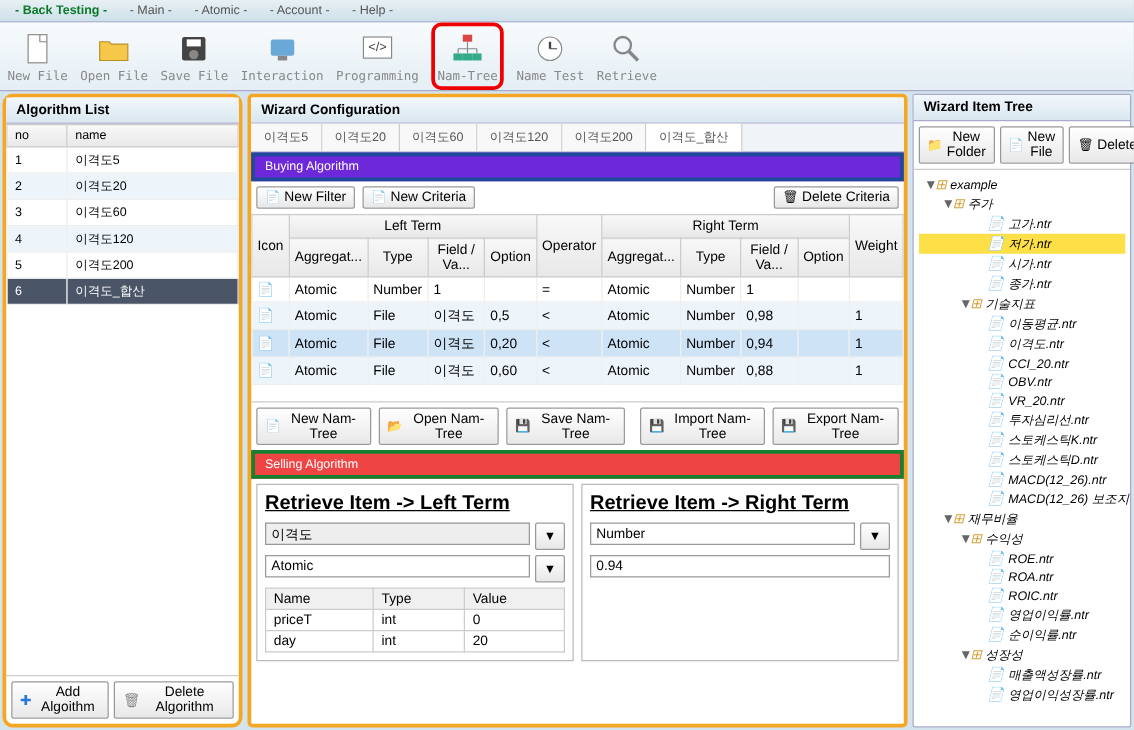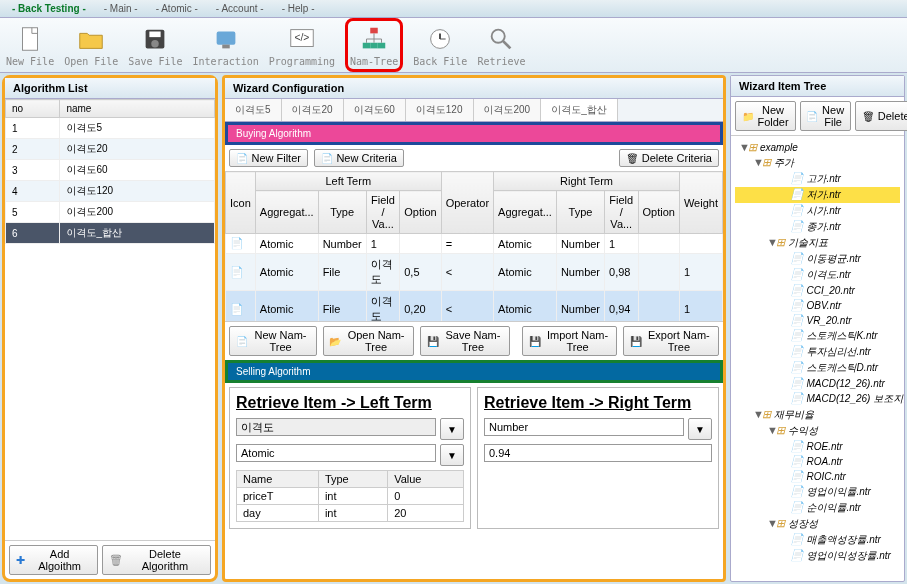--- a/index.html
+++ b/index.html
@@ -17,37 +17,37 @@
 .tool-btn .label { font-family: monospace; font-size: 10px; color: #888; margin-top: 1px; }
 .tool-btn.highlighted { border: 3px solid #e00; border-radius: 8px; padding: 2px; }
 .toolbar-spacer { flex: 1; }
 
 
 .main { display: flex; height: calc(584px - 73px); }
 .panel { background: #fff; border: 1px solid #aac; margin: 2px; border-radius: 2px; display: flex; flex-direction: column; }
 .panel-header { background: linear-gradient(to bottom, #f2f7fb, #d9e7f0); padding: 4px 8px; font-weight: bold; font-size: 11px; border-bottom: 1px solid #aac; }
 
 
-.algo-list { width: 216px; border: 3px solid #f5a623; border-radius: 8px; }
+.algo-list { width: 192px; border: 3px solid #f5a623; border-radius: 8px; }
 .list-table { width: 100%; border-collapse: collapse; }
 .list-table th { background: linear-gradient(to bottom, #f8f8f8, #e8e8e8); border: 1px solid #ccc; padding: 3px 6px; text-align: left; font-weight: normal; font-size: 10px; }
 .list-table td { border: 1px solid #eee; padding: 3px 6px; font-size: 10px; }
 .list-table tr:nth-child(even) td { background: #eef5fa; }
 .list-table tr.selected td { background: #4a5568; color: #fff; }
 .list-body { flex: 1; overflow: auto; }
 .list-footer { display: flex; gap: 4px; padding: 4px; border-top: 1px solid #ccc; }
 
 
 .wizard { flex: 1; border: 3px solid #f5a623; border-radius: 4px; }
 .wizard-tabs { display: flex; background: #f0f4f8; border-bottom: 1px solid #aac; }
 .wizard-tab { padding: 4px 10px; border-right: 1px solid #ccc; font-size: 10px; color: #555; background: #f8f8f8; }
 .wizard-tab.active { background: #fff; }
 .section-bar { padding: 3px 8px; font-size: 10px; color: #fff; }
-.section-bar.blue { background: #ec4899; border: 3px solid #1e4a9a; }
-.section-bar.green { background: #0369a1; border: 3px solid #168030; }
+.section-bar.blue { background: #6d28d9; border: 3px solid #1e4a9a; }
+.section-bar.green { background: #ef4444; border: 3px solid #168030; }
 .btn { background: linear-gradient(to bottom, #fff, #e8e8e8); border: 1px solid #999; border-radius: 2px; padding: 2px 6px; font-size: 10px; cursor: pointer; display: inline-flex; align-items: center; gap: 3px; }
 .btn-row { padding: 4px; display: flex; gap: 6px; align-items: center; }
 .criteria-table { width: 100%; border-collapse: collapse; font-size: 10px; }
 .criteria-table th { background: linear-gradient(to bottom, #f8f8f8, #e8e8e8); border: 1px solid #ccc; padding: 3px 4px; font-weight: normal; }
 .criteria-table td { border: 1px solid #eee; padding: 3px 4px; }
 .criteria-table tr:nth-child(even) td { background: #eef5fa; }
 .criteria-table tr.hl td { background: #cfe3f7; }
 .criteria-area { height: 150px; overflow: auto; }
 .bottom-panes { display: flex; gap: 6px; padding: 4px; }
 .retrieve-pane { flex: 1; border: 1px solid #bbb; padding: 6px; }
@@ -143,21 +143,21 @@
       <div class="label">Nam-Tree</div>
     </div>
     <div class="tool-btn">
       <div class="icon">
         <svg class="icon-svg" viewBox="0 0 32 32">
           <circle cx="16" cy="16" r="10" fill="#fff" stroke="#888"></circle>
           <line x1="16" y1="16" x2="16" y2="10" stroke="#444" stroke-width="2"></line>
           <line x1="16" y1="16" x2="22" y2="16" stroke="#444"></line>
         </svg>
       </div>
-      <div class="label">Back File</div>
+      <div class="label">Name Test</div>
     </div>
     <div class="tool-btn">
       <div class="icon">
         <svg class="icon-svg" viewBox="0 0 32 32">
           <circle cx="13" cy="13" r="7" fill="none" stroke="#888" stroke-width="2"></circle>
           <line x1="18" y1="18" x2="26" y2="26" stroke="#888" stroke-width="3"></line>
         </svg>
       </div>
       <div class="label">Retrieve</div>
     </div>
@@ -376,22 +376,22 @@
         <div class="tree-node" style="padding-left: 46px;"><span class="tri"></span><span class="file-icon">📄</span> 고가.ntr</div>
         <div class="tree-node sel" style="padding-left: 46px;"><span class="tri"></span><span class="file-icon">📄</span> 저가.ntr</div>
         <div class="tree-node" style="padding-left: 46px;"><span class="tri"></span><span class="file-icon">📄</span> 시가.ntr</div>
         <div class="tree-node" style="padding-left: 46px;"><span class="tri"></span><span class="file-icon">📄</span> 종가.ntr</div>
         <div class="tree-node" style="padding-left: 32px;"><span class="tri">▼</span><span class="folder-icon">⊞</span> 기술지표</div>
         <div class="tree-node" style="padding-left: 46px;"><span class="tri"></span><span class="file-icon">📄</span> 이동평균.ntr</div>
         <div class="tree-node" style="padding-left: 46px;"><span class="tri"></span><span class="file-icon">📄</span> 이격도.ntr</div>
         <div class="tree-node" style="padding-left: 46px;"><span class="tri"></span><span class="file-icon">📄</span> CCI_20.ntr</div>
         <div class="tree-node" style="padding-left: 46px;"><span class="tri"></span><span class="file-icon">📄</span> OBV.ntr</div>
         <div class="tree-node" style="padding-left: 46px;"><span class="tri"></span><span class="file-icon">📄</span> VR_20.ntr</div>
+        <div class="tree-node" style="padding-left: 46px;"><span class="tri"></span><span class="file-icon">📄</span> 투자심리선.ntr</div>
         <div class="tree-node" style="padding-left: 46px;"><span class="tri"></span><span class="file-icon">📄</span> 스토케스틱K.ntr</div>
-        <div class="tree-node" style="padding-left: 46px;"><span class="tri"></span><span class="file-icon">📄</span> 투자심리선.ntr</div>
         <div class="tree-node" style="padding-left: 46px;"><span class="tri"></span><span class="file-icon">📄</span> 스토케스틱D.ntr</div>
         <div class="tree-node" style="padding-left: 46px;"><span class="tri"></span><span class="file-icon">📄</span> MACD(12_26).ntr</div>
         <div class="tree-node" style="padding-left: 46px;"><span class="tri"></span><span class="file-icon">📄</span> MACD(12_26) 보조지표.ntr</div>
         <div class="tree-node" style="padding-left: 18px;"><span class="tri">▼</span><span class="folder-icon">⊞</span> 재무비율</div>
         <div class="tree-node" style="padding-left: 32px;"><span class="tri">▼</span><span class="folder-icon">⊞</span> 수익성</div>
         <div class="tree-node" style="padding-left: 46px;"><span class="tri"></span><span class="file-icon">📄</span> ROE.ntr</div>
         <div class="tree-node" style="padding-left: 46px;"><span class="tri"></span><span class="file-icon">📄</span> ROA.ntr</div>
         <div class="tree-node" style="padding-left: 46px;"><span class="tri"></span><span class="file-icon">📄</span> ROIC.ntr</div>
         <div class="tree-node" style="padding-left: 46px;"><span class="tri"></span><span class="file-icon">📄</span> 영업이익률.ntr</div>
         <div class="tree-node" style="padding-left: 46px;"><span class="tri"></span><span class="file-icon">📄</span> 순이익률.ntr</div>

